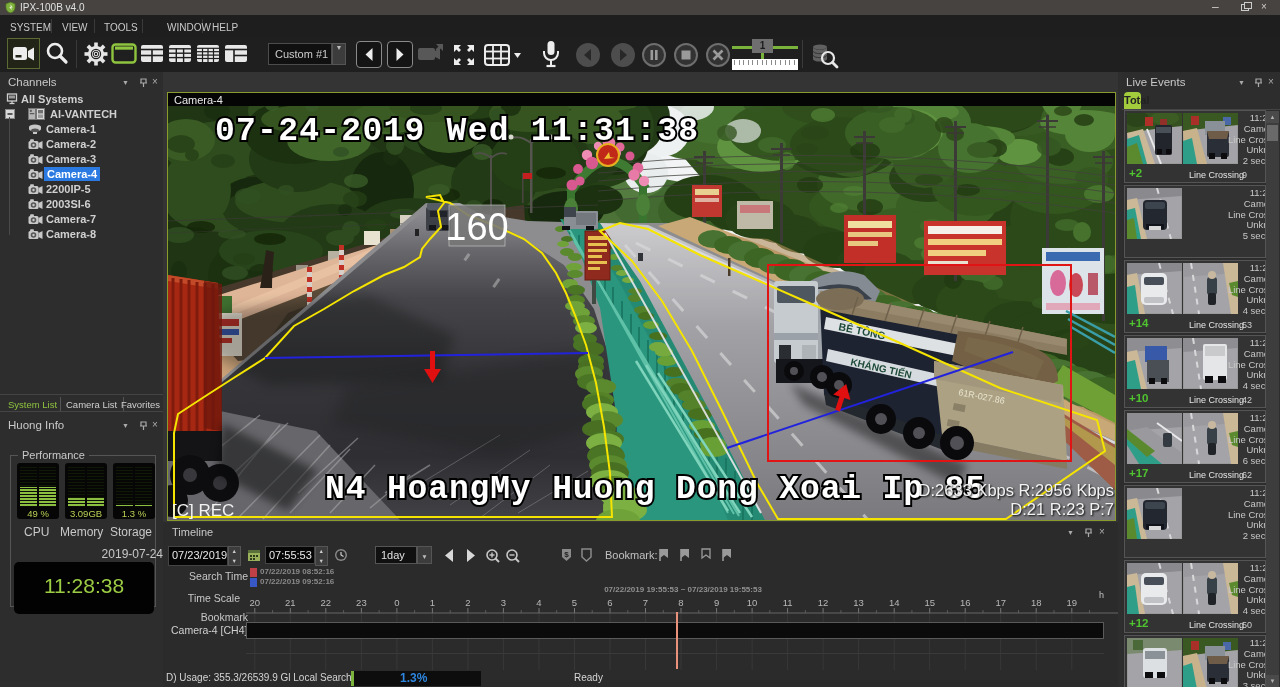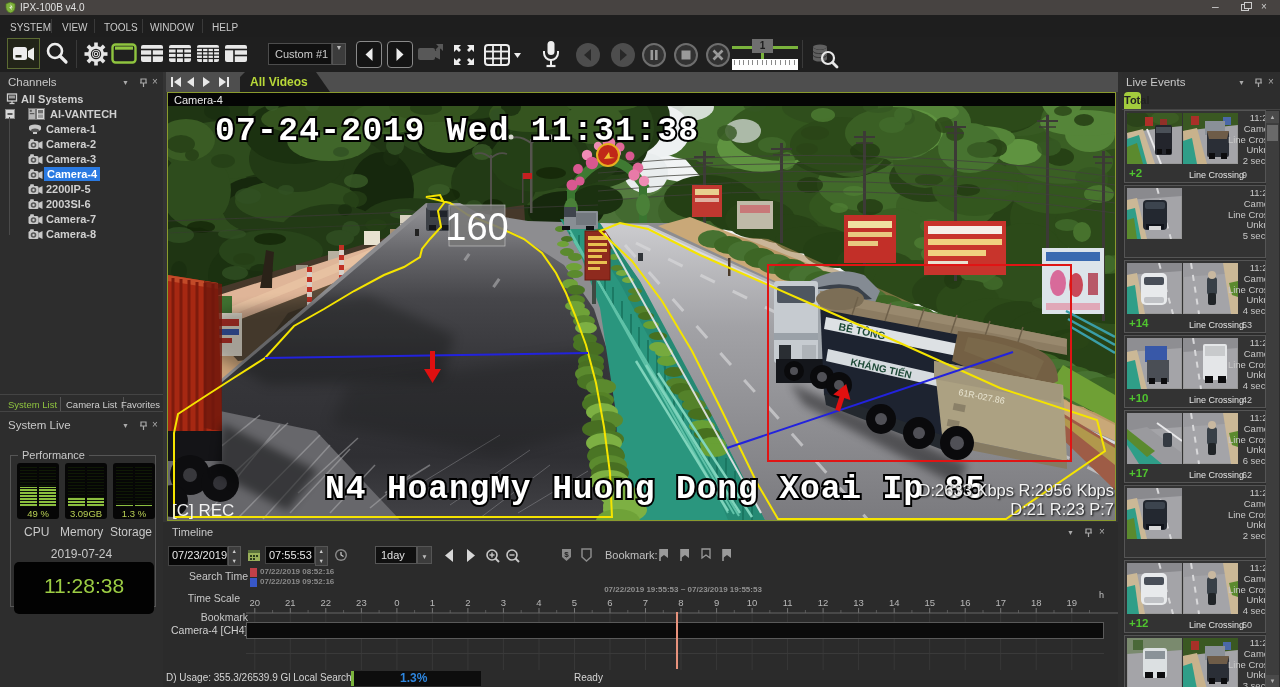--- a/index.html
+++ b/index.html
@@ -51,21 +51,21 @@
 </div>
 
 <div class="abs" id="menubar">
   <div class="abs" style="left:51px;top:4px;width:1px;height:14px;background:#3a3a3a"></div>
     <div class="abs" style="left:94px;top:4px;width:1px;height:14px;background:#3a3a3a"></div>
     <div class="abs" style="left:142px;top:4px;width:1px;height:14px;background:#3a3a3a"></div>
     <div class="abs" style="left:202px;top:4px;width:1px;height:14px;background:#3a3a3a"></div>
     <span class="menuitem" style="left:10px">SYSTEM</span>
   <span class="menuitem" style="left:62px">VIEW</span>
   <span class="menuitem" style="left:104px">TOOLS</span>
-  <span class="menuitem" style="left:150px">WINDOW</span>
+  <span class="menuitem" style="left:167px">WINDOW</span>
   <span class="menuitem" style="left:212px">HELP</span>
 </div>
 
 <div class="abs" id="toolbar">
   <div class="abs" style="left:7px;top:1px;width:33px;height:31px;border:1px solid #5c6b33;background:#222418"></div>
   <svg class="abs tbtn" style="left:9px" viewBox="0 0 30 30">
       <g fill="#ededed">
         <rect x="4" y="8" width="14" height="13" rx="2.5"></rect>
         <path d="M19 12 L25 8.5 V21.5 L19 18 Z"></path>
         <rect x="6.5" y="16" width="6" height="2.5" fill="#222418"></rect>
@@ -332,21 +332,21 @@
   <div class="abs" style="left:9px;top:45px;width:1px;height:118px;background:#4a4a4a"></div>
 
   <div class="abs" style="left:0;top:322px;width:163px;height:18px;border-top:1px solid #444;border-bottom:1px solid #444;color:#cfcfcf;font-size:10px">
     <span class="abs" style="left:8px;top:4px;color:#8fc43f;font-size:9.5px">System List</span>
     <div class="abs" style="left:60px;top:2px;width:1px;height:14px;background:#555"></div>
     <span class="abs" style="left:66px;top:4px;font-size:9.5px">Camera List</span>
     <div class="abs" style="left:123px;top:2px;width:1px;height:14px;background:#555"></div>
     <span class="abs" style="left:121px;top:4px;font-size:9.5px">Favorites</span>
   </div>
 
-  <span class="phead" style="left:8px;top:347px">System Live</span>
+  <span class="phead" style="left:8px;top:347px">Huong Info</span>
   <span class="abs" style="left:122px;top:350px;color:#aaa;font-size:7px">▼</span>
   <svg class="abs" style="left:139px;top:349px" width="9" height="10" viewBox="0 0 9 10">
       <path d="M2 1 h5 v4 h-5 Z M1 5 h7 M4.5 5 v4" stroke="#aaa" stroke-width="1.2" fill="none"></path>
     </svg>
   <span class="abs" style="left:152px;top:347px;color:#aaa;font-size:10px">×</span>
   <div class="abs" style="left:10px;top:383px;width:146px;height:152px;border:1px solid #555"></div>
   <span class="abs" style="left:18px;top:377px;background:#2d2d2d;padding:0 4px;color:#c8c8c8;font-size:11px">Performance</span>
 
   <div class="gauge" style="left:17px;top:391px">
       <div class="gbar" style="height:20px"></div>
@@ -359,40 +359,26 @@
       <span class="gval">3.09GB</span>
     </div>
   <div class="gauge" style="left:113px;top:391px">
       <div class="gbar" style="height:2px"></div>
       <div class="gdiv"></div>
       <span class="gval">1.3 %</span>
     </div>
   <span class="abs glabel" style="left:24px;top:453px">CPU</span>
   <span class="abs glabel" style="left:60px;top:453px">Memory</span>
   <span class="abs glabel" style="left:110px;top:453px">Storage</span>
-  <span class="abs" style="left:0;top:475px;width:163px;text-align:center;color:#c8c8c8;font-size:12px">2019-07-24</span>
+  <span class="abs" style="left:0;top:475px;width:163px;text-align:right;color:#c8c8c8;font-size:12px">2019-07-24</span>
   <div class="abs" style="left:14px;top:490px;width:140px;height:52px;background:#020202;border-radius:5px"></div>
   <span class="abs" style="left:0;top:502px;width:168px;text-align:center;color:#9ccc44;font-size:21px">11:28:38</span>
 </div>
 
 <div class="abs" id="centerarea">
-  <div class="abs" id="tabbar">
-    <svg class="abs" style="left:4px;top:3px" width="66" height="14" viewBox="0 0 66 14">
-        <g fill="#e8e8e8">
-          <rect x="1" y="2" width="2" height="10"></rect>
-          <path d="M11 2 L4 7 L11 12 Z"></path>
-          <path d="M20 2 L13 7 L20 12 Z" transform="translate(4 0)"></path>
-          <path d="M33 2 L40 7 L33 12 Z"></path>
-          <path d="M49 2 L56 7 L49 12 Z"></path>
-          <rect x="57" y="2" width="2" height="10"></rect>
-        </g>
-      </svg>
-    <div class="abs" style="left:74px;top:0;width:90px;height:20px;background:#1e1e1e;clip-path:polygon(0 100%,0 5px,5px 0,76px 0,100% 100%)"></div>
-    <span class="abs" style="left:84px;top:3px;color:#b8d838;font-weight:bold;font-size:12px">All Videos</span>
-  </div>
   <div class="abs" id="videowrap">
       <svg width="947" height="427" viewBox="0 0 947 427" font-family="Liberation Sans, sans-serif">
 <defs>
 <linearGradient id="sky" x1="0" y1="0" x2="0" y2="1">
             <stop offset="0" stop-color="#f4f6f7"></stop>
             <stop offset="0.7" stop-color="#eef0f1"></stop>
             <stop offset="1" stop-color="#e2e6e7"></stop>
           </linearGradient>
 <linearGradient id="lroad" x1="0" y1="0" x2="0" y2="1">
             <stop offset="0" stop-color="#96969a"></stop>

